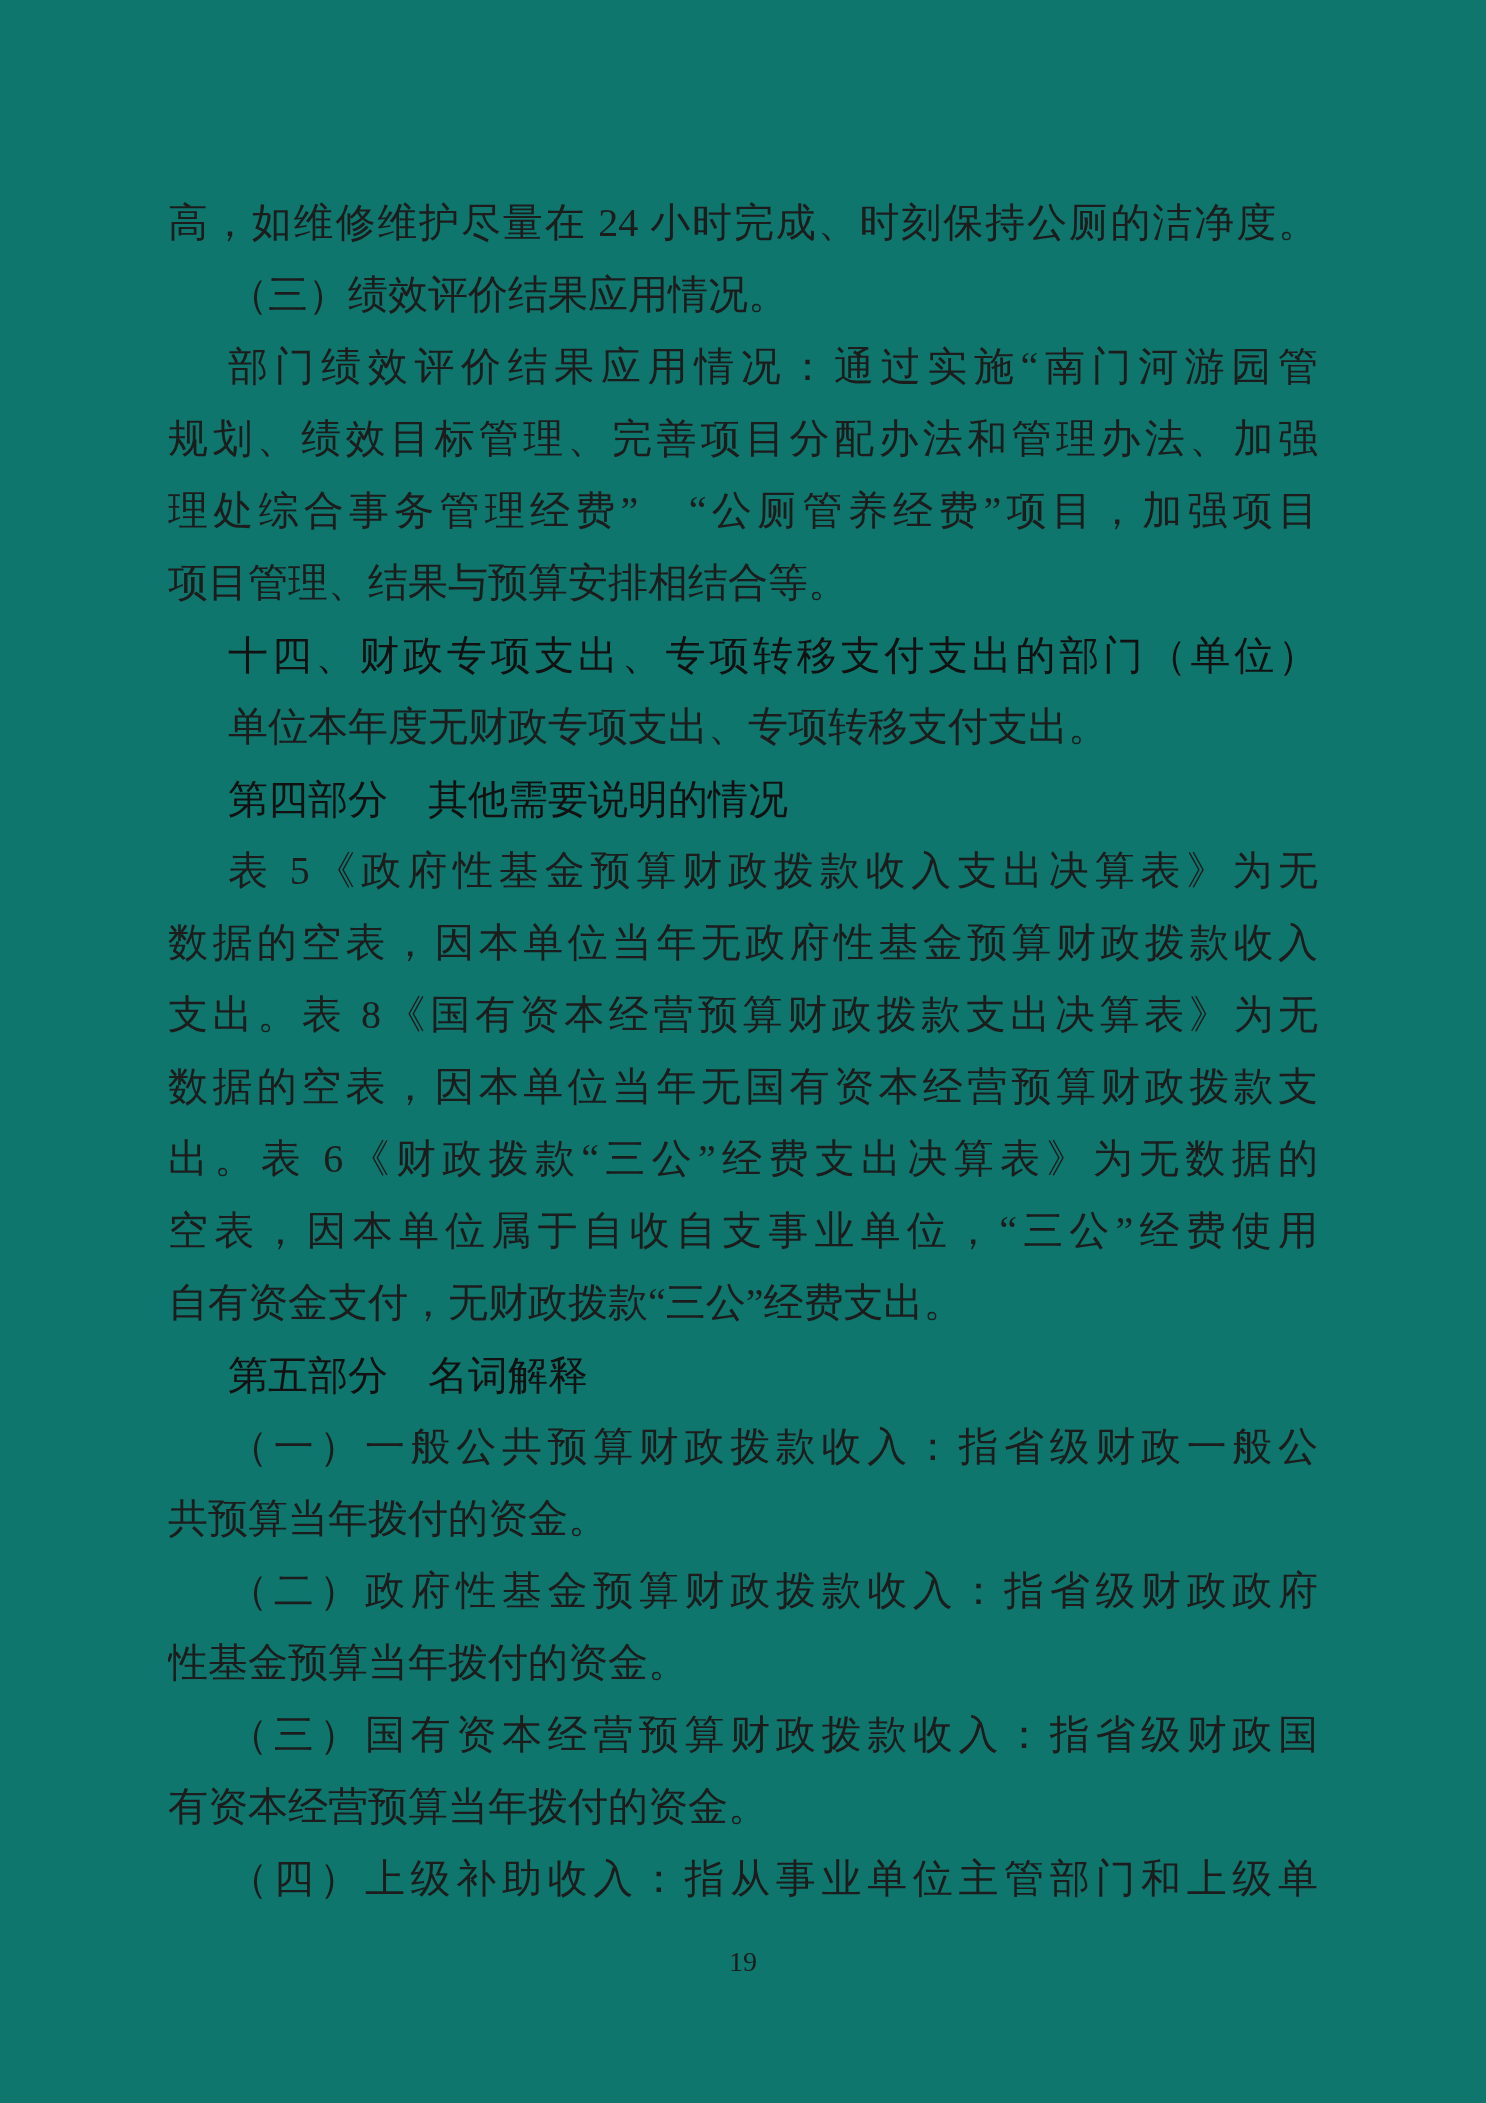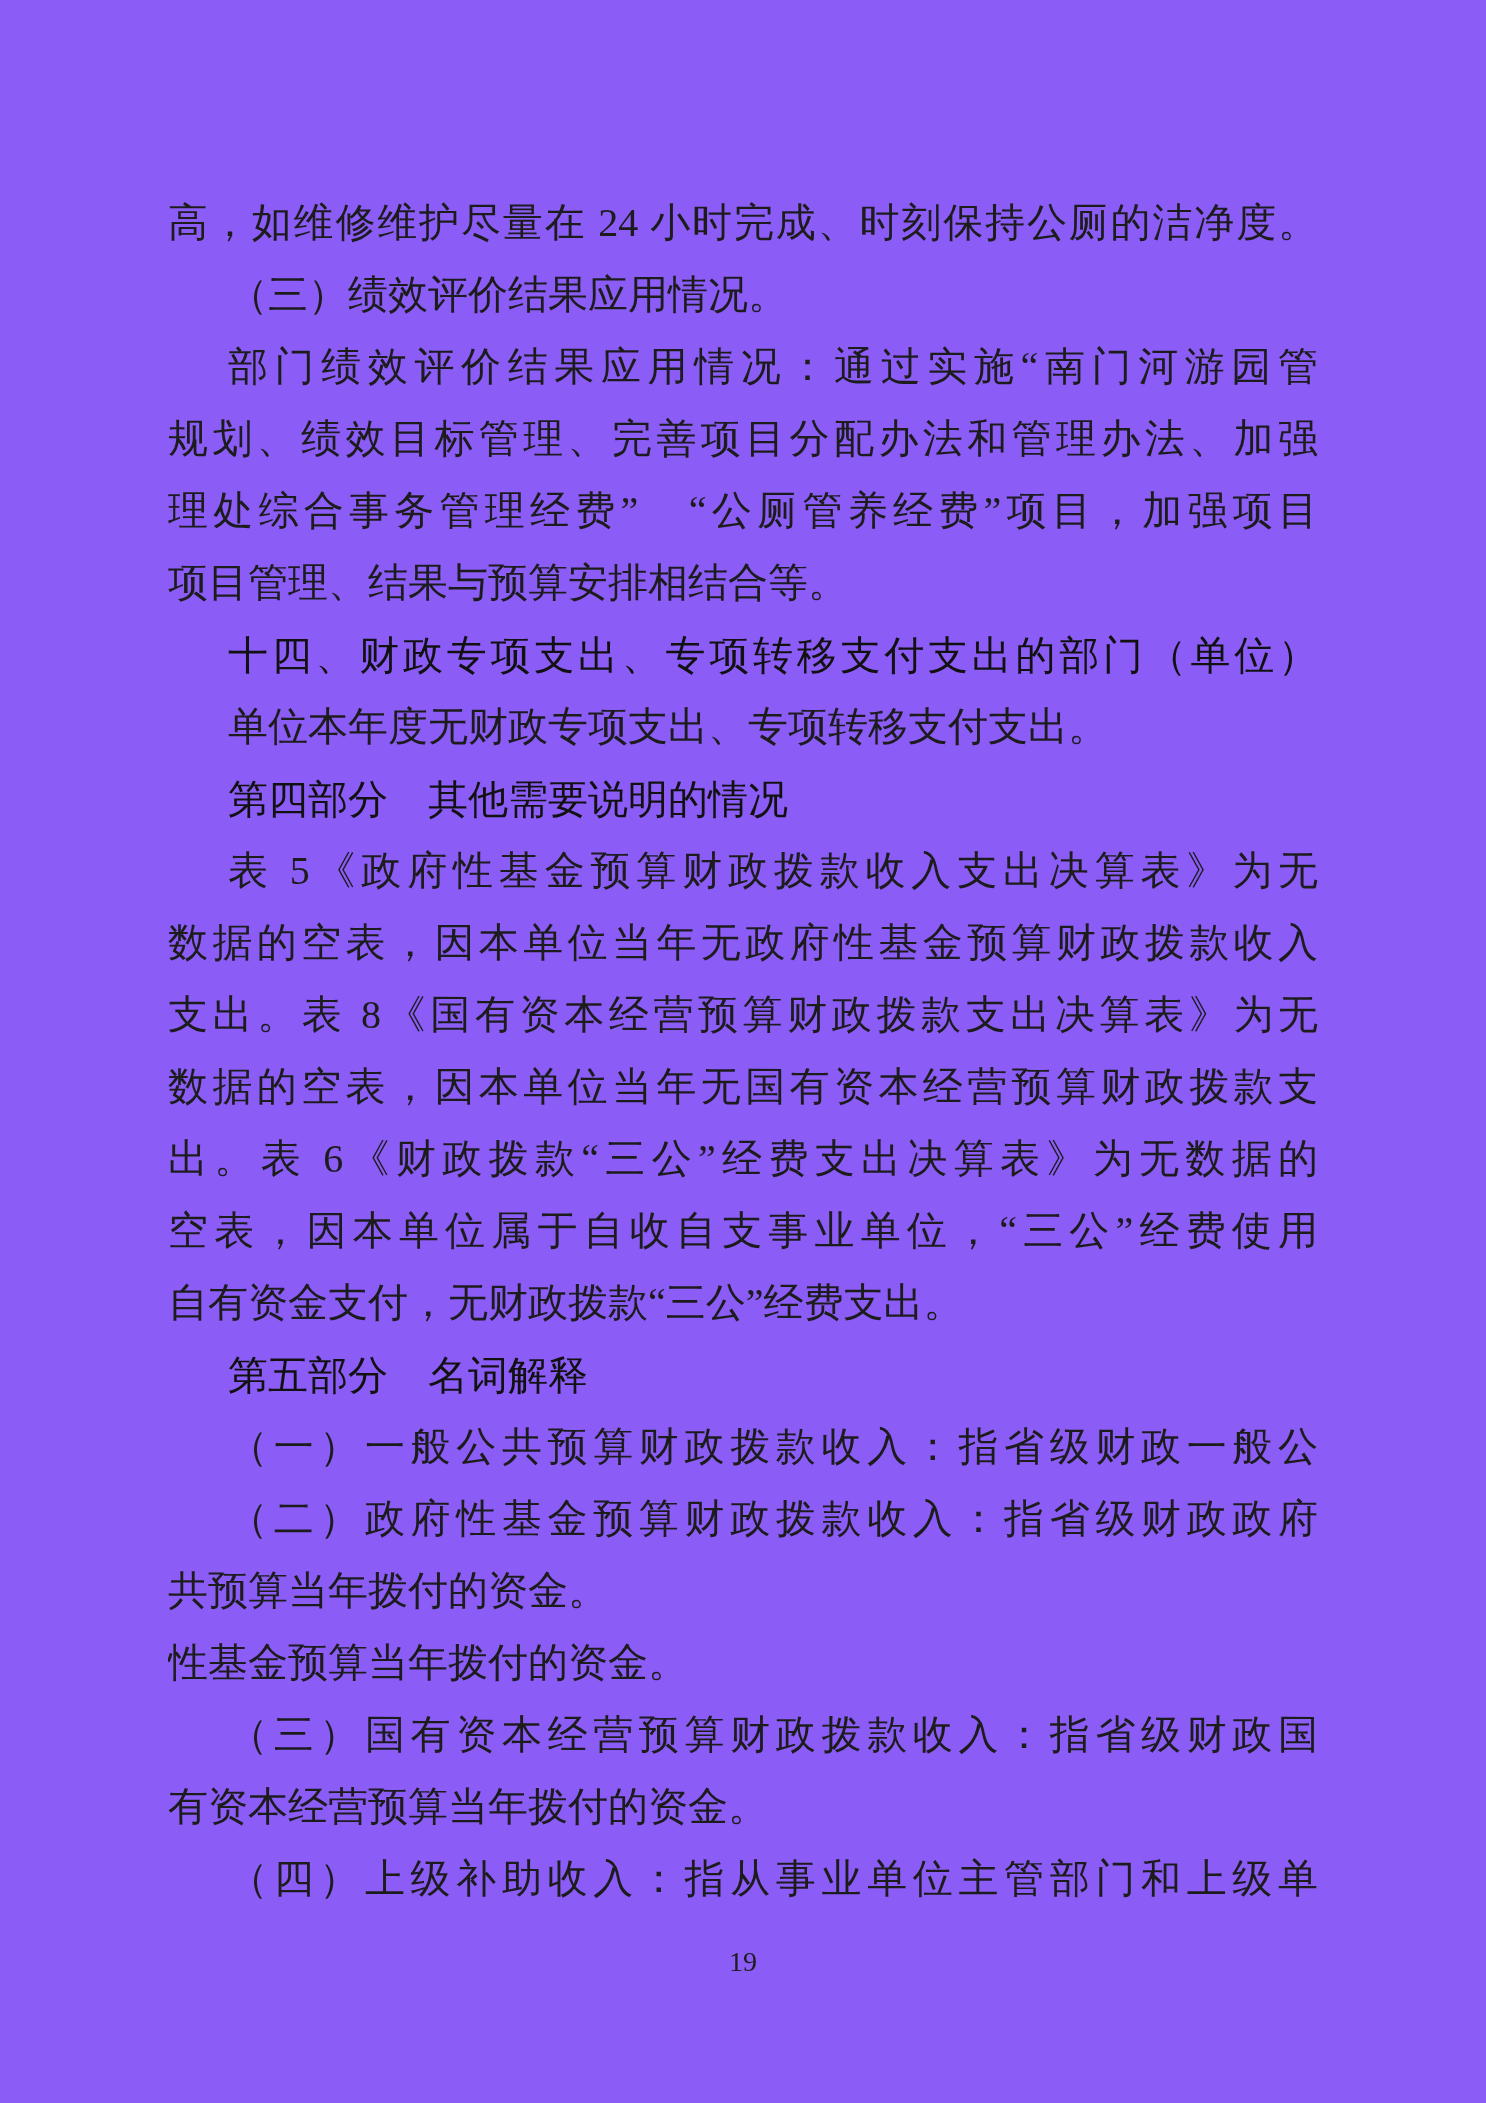--- a/index.html
+++ b/index.html
@@ -14,21 +14,21 @@
     font-family: "Liberation Serif", serif;
     color: #1c1c1c;
     overflow: hidden;
   }
   .doc-page {
     position: absolute;
     left: 0;
     top: 0;
     width: 1486px;
     height: 2103px;
-    background: #8b5cf6;
+    background: #0f766e;
   }
   .text-block {
     position: absolute;
     left: 168px;
     top: 187px;
     width: 1150px;
   }
   .line {
     font-size: 40px;
     height: 72px;
@@ -75,21 +75,21 @@
       <div class="line heading indent">第四部分　其他需要说明的情况</div>
       <div class="line body indent fill">表 5《政府性基金预算财政拨款收入支出决算表》为无</div>
       <div class="line body fill">数据的空表，因本单位当年无政府性基金预算财政拨款收入</div>
       <div class="line body fill">支出。表 8《国有资本经营预算财政拨款支出决算表》为无</div>
       <div class="line body fill">数据的空表，因本单位当年无国有资本经营预算财政拨款支</div>
       <div class="line body fill">出。表 6《财政拨款“三公”经费支出决算表》为无数据的</div>
       <div class="line body fill">空表，因本单位属于自收自支事业单位，“三公”经费使用</div>
       <div class="line body">自有资金支付，无财政拨款“三公”经费支出。</div>
       <div class="line heading indent">第五部分　名词解释</div>
       <div class="line body indent fill">（一）一般公共预算财政拨款收入：指省级财政一般公</div>
+      <div class="line body">共预算当年拨付的资金。</div>
       <div class="line body indent fill">（二）政府性基金预算财政拨款收入：指省级财政政府</div>
-      <div class="line body">共预算当年拨付的资金。</div>
       <div class="line body">性基金预算当年拨付的资金。</div>
       <div class="line body indent fill">（三）国有资本经营预算财政拨款收入：指省级财政国</div>
       <div class="line body">有资本经营预算当年拨付的资金。</div>
       <div class="line body indent fill">（四）上级补助收入：指从事业单位主管部门和上级单</div>
     </div>
   <div class="page-footer">19</div>
 </div>
 
 </body></html>

